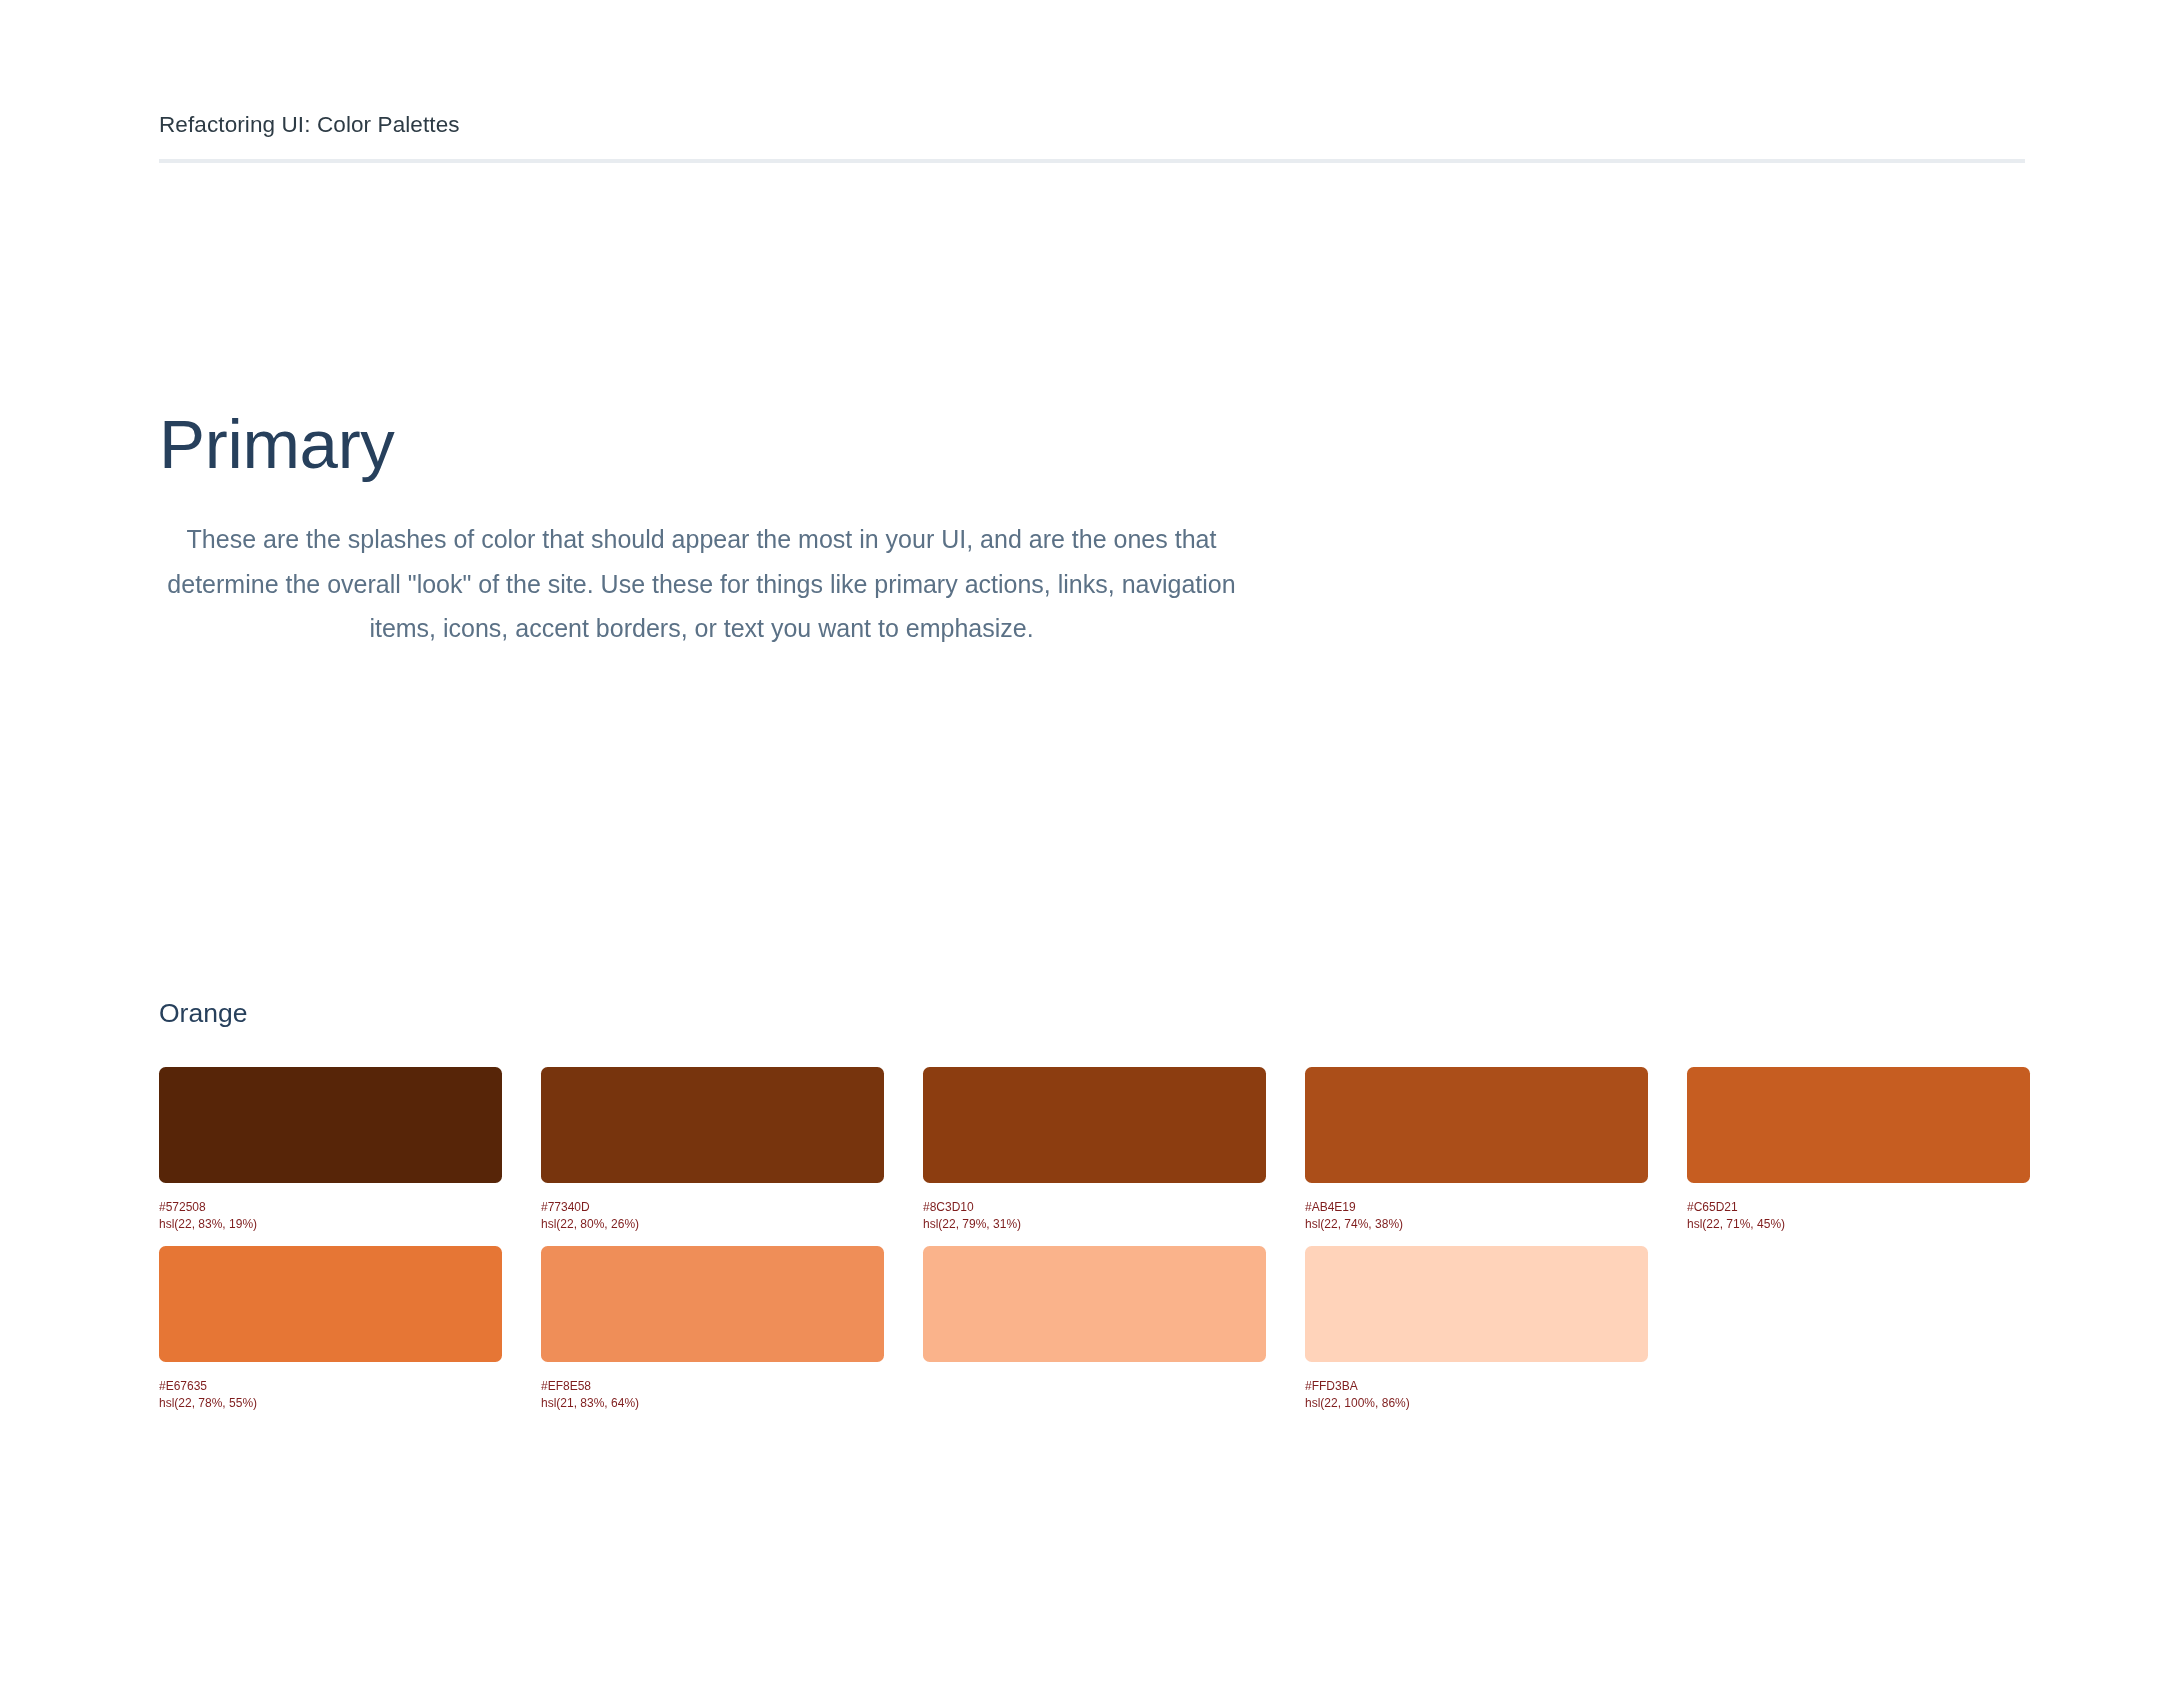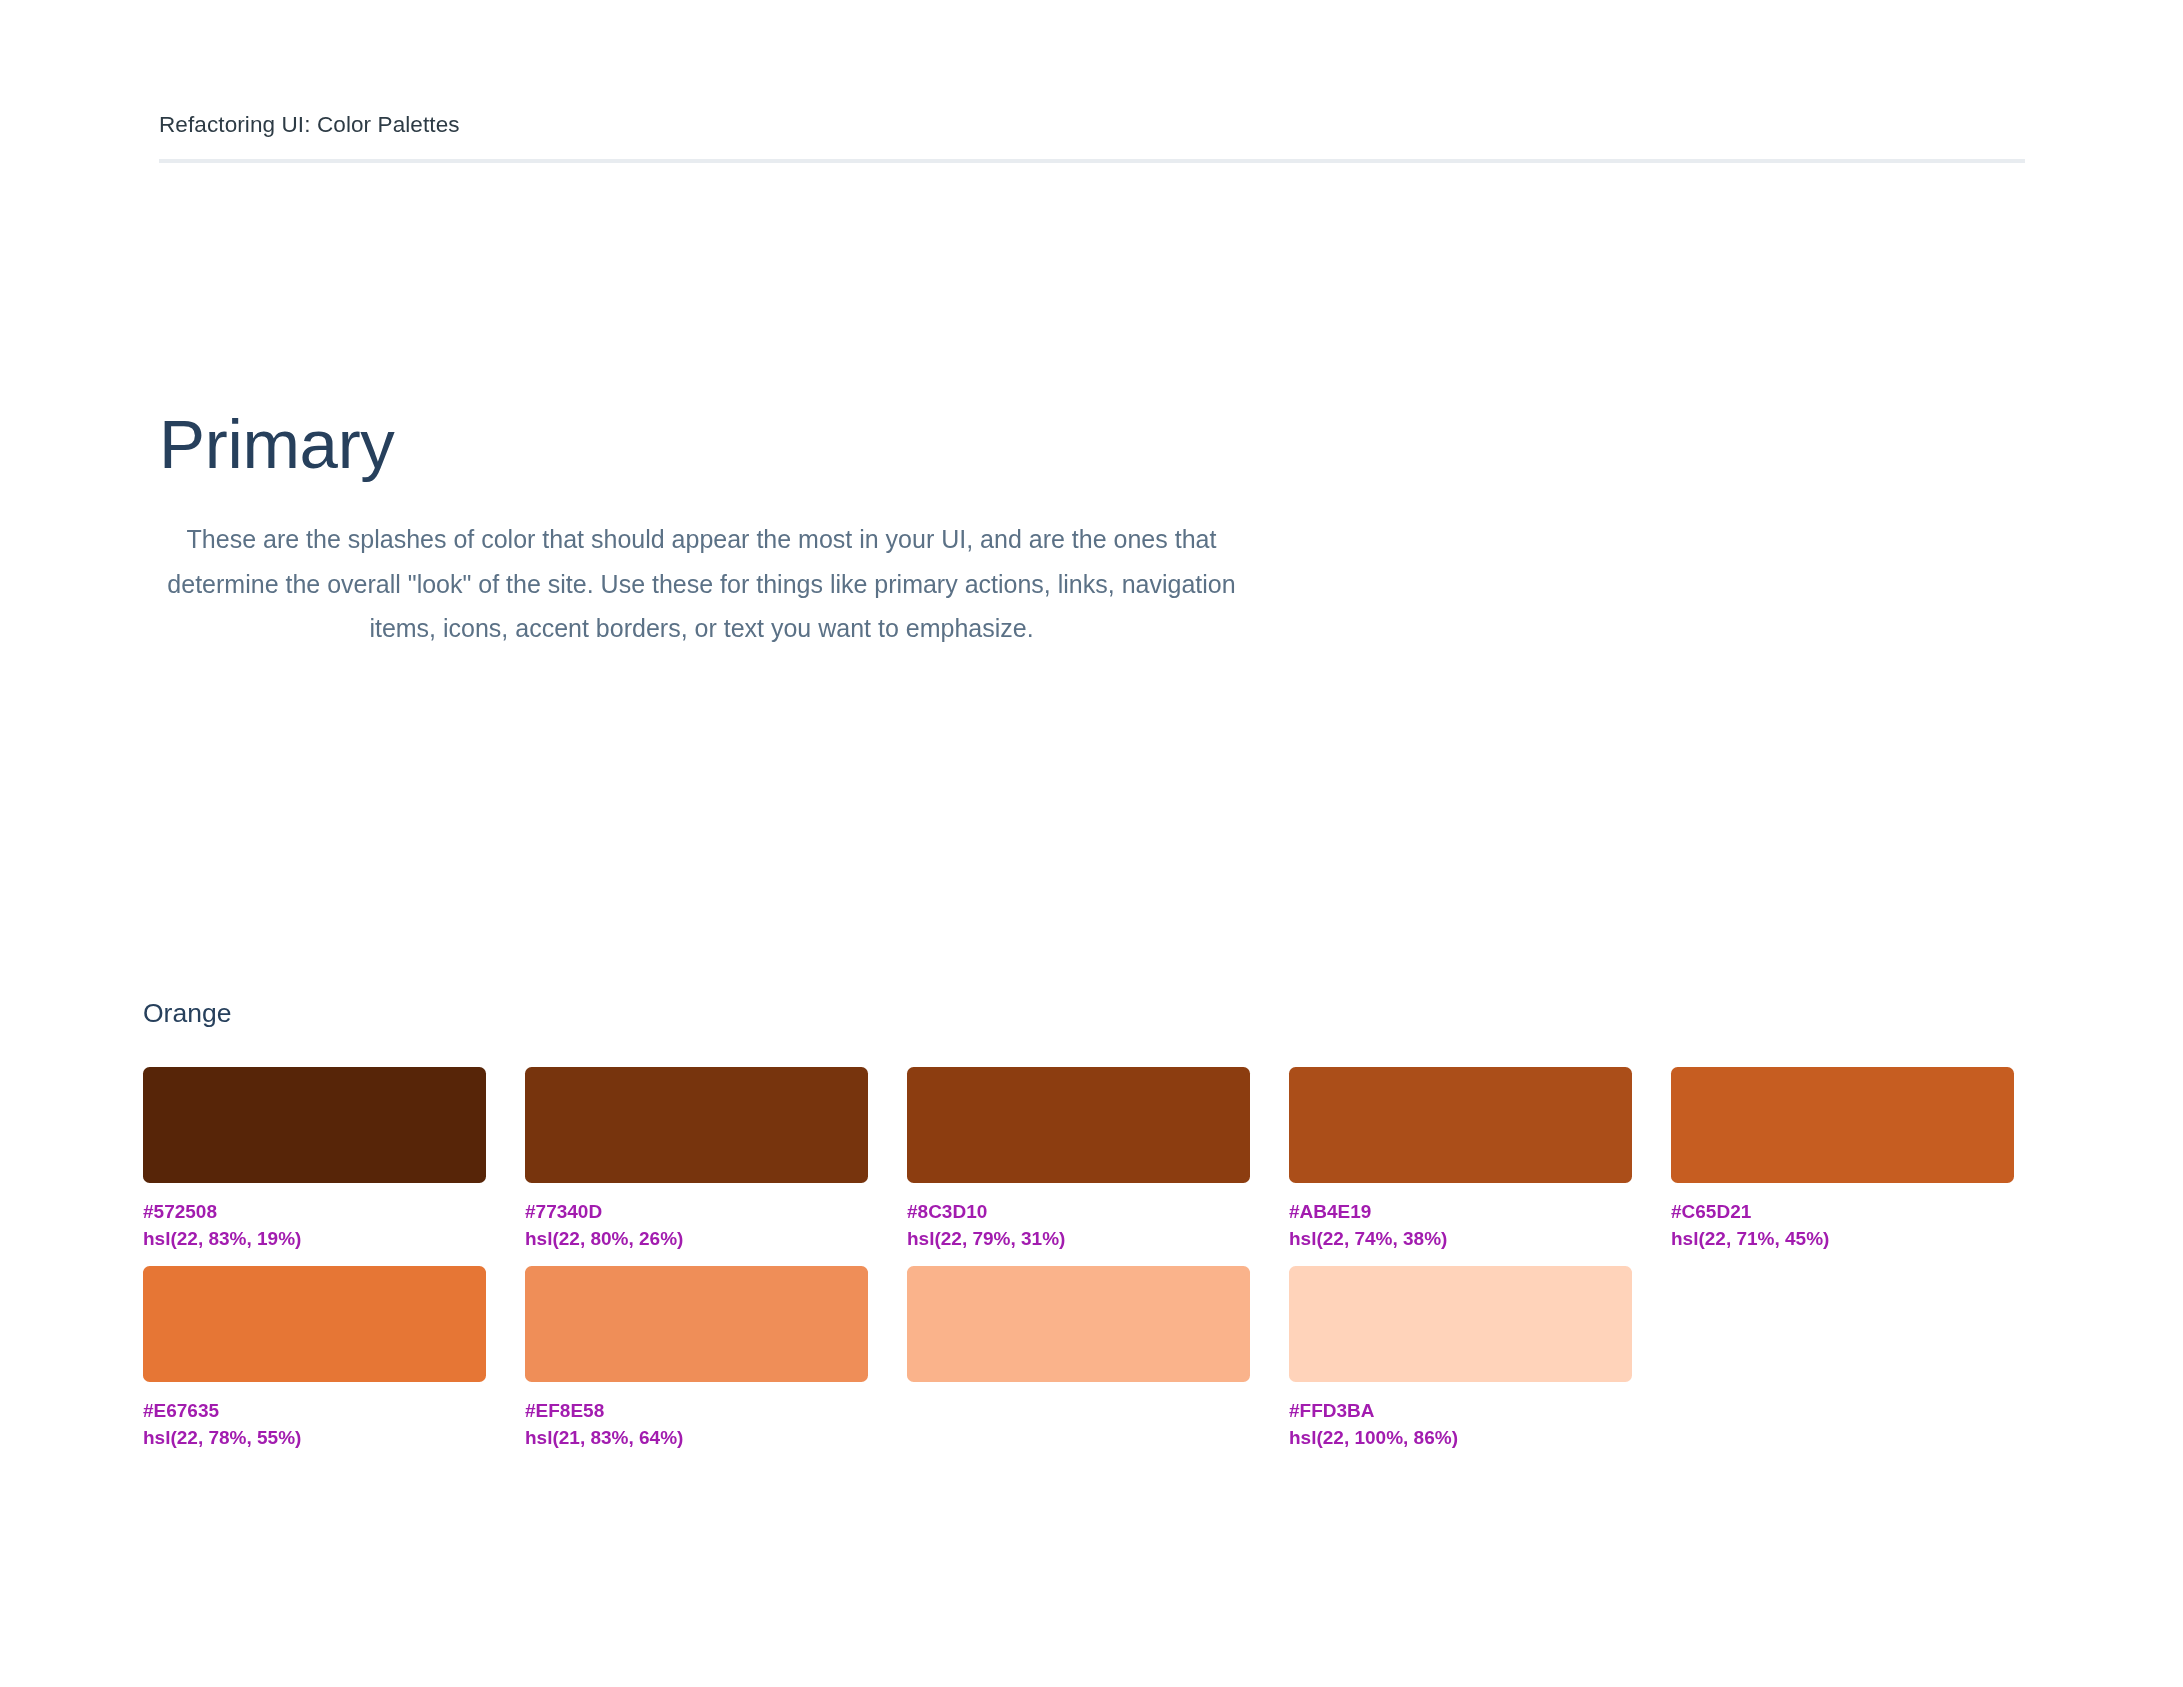--- a/index.html
+++ b/index.html
@@ -73,21 +73,21 @@
     font-size: 25px;
     line-height: 1.78;
     color: #5b7186;
     font-weight: 400;
     text-align: center;
   }
 
   
   .palette {
     position: absolute;
-    left: 143px;
+    left: 159px;
     top: 998px;
     width: 1876px;
   }
 
   .palette-name {
     font-size: 26.5px;
     line-height: 1.2;
     color: #27405c;
     font-weight: 400;
     margin-bottom: 37px;
@@ -109,24 +109,24 @@
     height: 116px;
     border-radius: 6.6px;
   }
 
   .swatch-meta {
     margin-top: 16px;
   }
 
   .swatch-hex,
   .swatch-hsl {
-    font-size: 19px;
+    font-size: 12px;
     line-height: 1.42;
-    color: #a21caf;
-    font-weight: 700;
+    color: #7f1d1d;
+    font-weight: 400;
     white-space: nowrap;
   }
 </style>
 </head>
 <body>
 
 <div class="page">
 
   <div class="header">
     <div class="header-title">Refactoring UI: Color Palettes</div>

